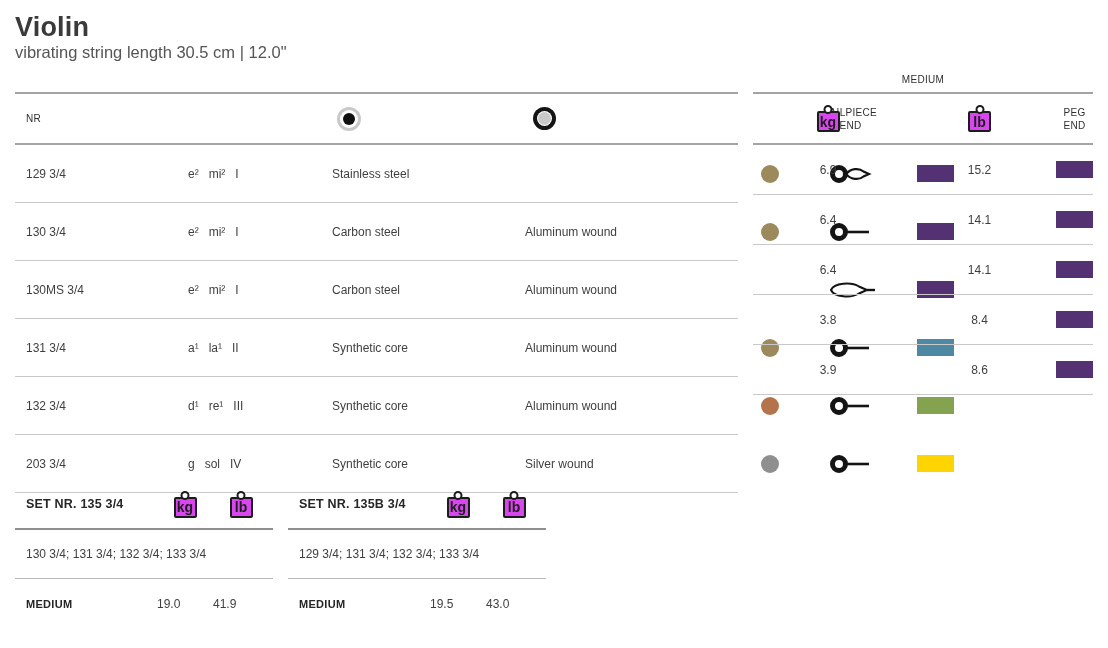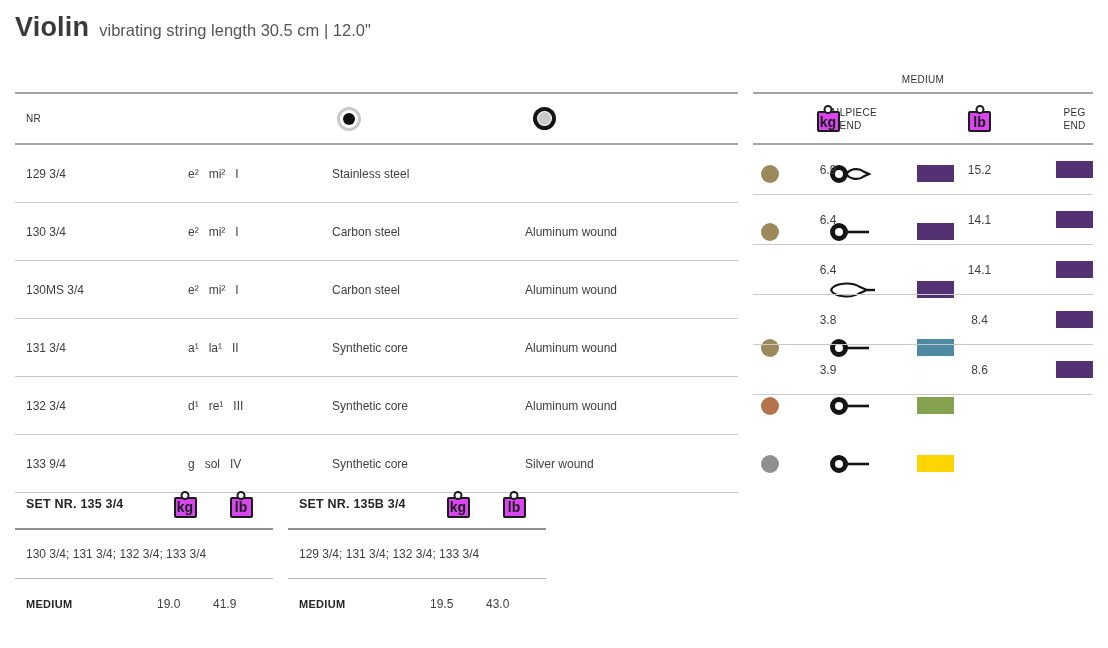--- a/index.html
+++ b/index.html
@@ -1,20 +1,20 @@
 <!DOCTYPE html>
 <html><head>
 <meta charset="utf-8">
 <style>
   html,body{margin:0;padding:0;background:#fff;}
   body{width:1108px;height:648px;font-family:"Liberation Sans",sans-serif;color:#3f3f3f;-webkit-font-smoothing:antialiased;}
   .page{position:relative;width:1108px;height:648px;overflow:hidden;background:#fff;}
 
   
-  .title-row{position:absolute;left:15px;top:12px;display:flex;align-items:baseline;gap:10px;}
+  .title-row{position:absolute;left:15px;top:12px;display:flex;align-items:baseline;gap:0;flex-direction:column;}
   .title{font-size:27px;font-weight:700;color:#3a3a3a;letter-spacing:.2px;}
   .subtitle{font-size:16.5px;font-weight:400;color:#555;}
 
   
   .hlabel{font-size:10px;color:#2f2f2f;letter-spacing:.3px;}
   .two-line{text-align:center;line-height:1.3;}
 
   
   .main-table{position:absolute;left:15px;top:92px;width:723px;}
   .grid-row{display:grid;grid-template-columns:126px 108px 157px 186px 46px 52px 37px;align-items:center;padding-left:11px;box-sizing:border-box;gap:36px;}
@@ -198,21 +198,21 @@
         <svg class="icon icon-ball" width="46" height="20" viewBox="0 0 46 20">
             <circle cx="10" cy="10" r="6.5" fill="none" stroke="#141414" stroke-width="5"></circle>
             <line x1="17" y1="10" x2="40" y2="10" stroke="#141414" stroke-width="2.6"></line>
           </svg>
 
       </div>
       <div class="bar" style="background: rgb(133, 162, 79);"></div>
     </div>
 
     <div class="grid-row trow" data-end="ball">
-      <div>133 9/4</div>
+      <div>203 3/4</div>
       <div class="notes">
         <span>g</span>
           <span>sol</span>
           <span>IV</span>
       </div>
       <div>Synthetic core</div>
       <div>Silver wound</div>
       <div class="cell-center">
           <div class="dot" style="background: rgb(143, 143, 143);"></div>
         </div>

